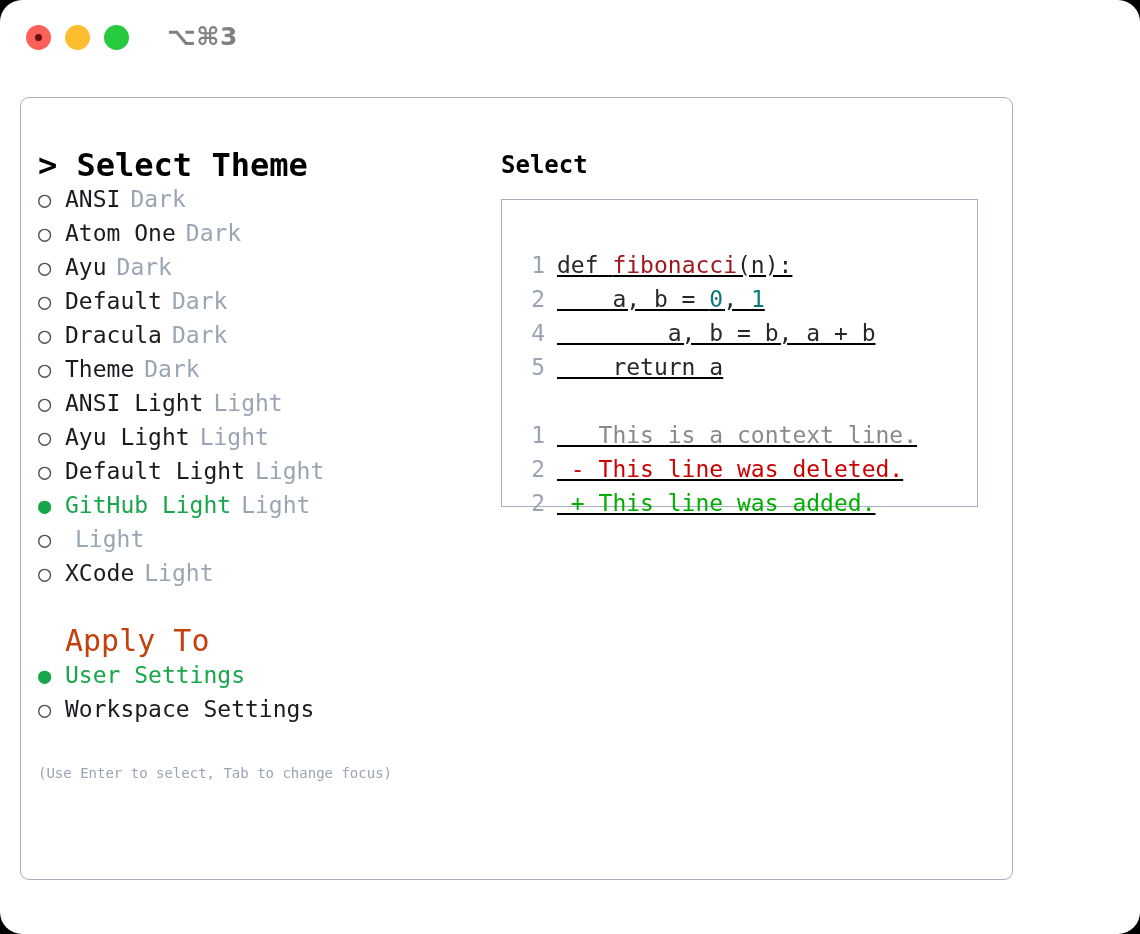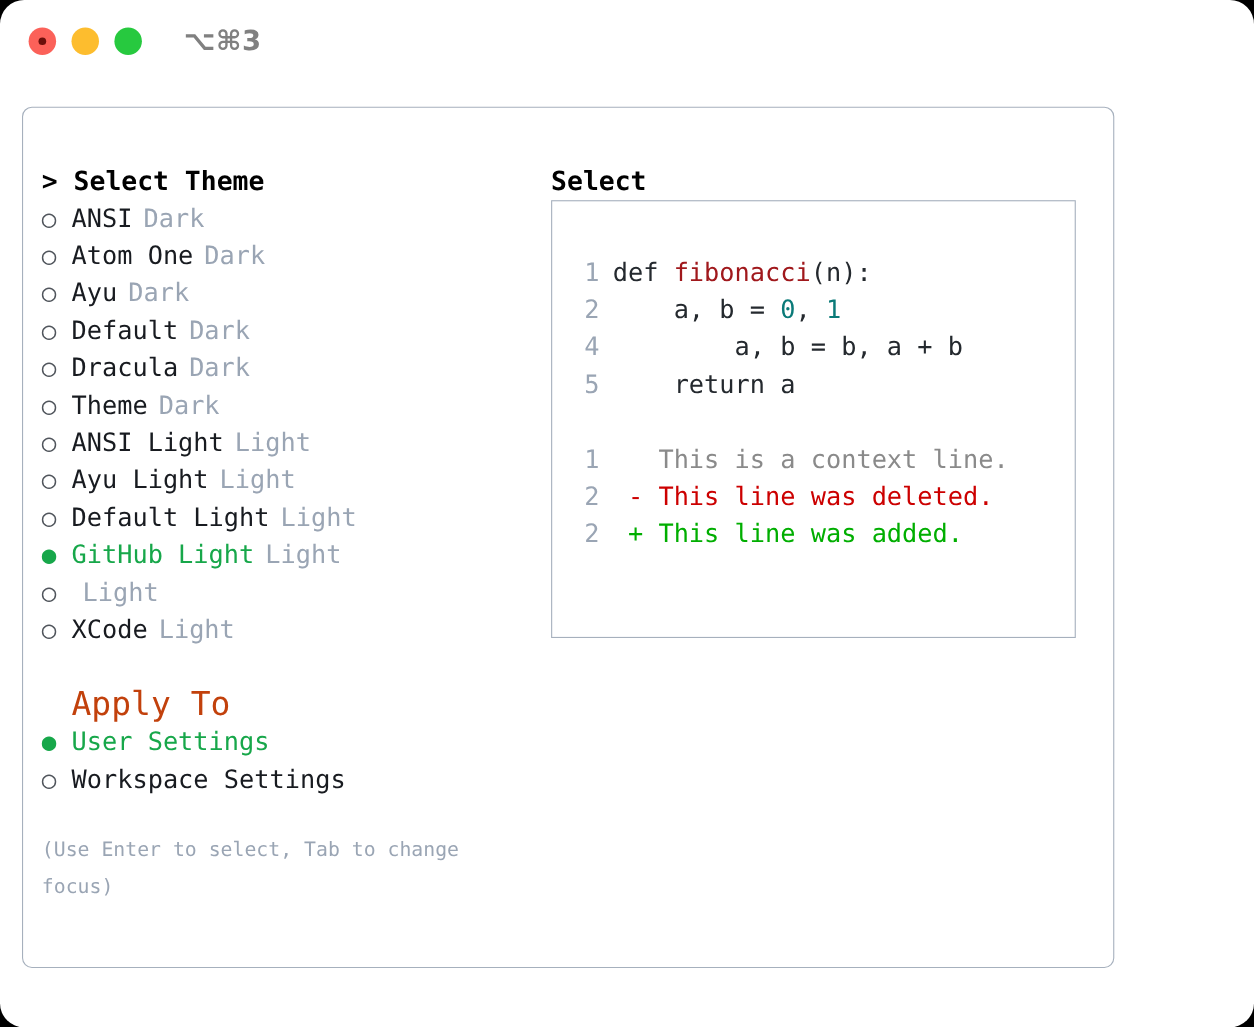--- a/index.html
+++ b/index.html
@@ -85,21 +85,21 @@
 
   
   .left-col {
     position: absolute;
     left: 17px;
     top: 50px;
     width: 450px;
   }
 
   .list-header {
-    font-size: 24px;
+    font-size: 32px;
     font-weight: 700;
     color: #000000;
     line-height: 34px;
     white-space: pre;
     display: block;
   }
 
   .theme-row {
     display: flex;
     align-items: baseline;
@@ -129,21 +129,21 @@
     font-size: 30px;
     color: #c2410c;
     line-height: 34px;
     height: 34px;
     padding-left: 27px;
     white-space: pre;
   }
 
   .hint {
     margin-top: 30px;
-    font-size: 18px;
+    font-size: 14px;
     line-height: 34px;
     color: #9aa5b4;
     width: 405px;
   }
 
   
   .right-col {
     position: absolute;
     left: 480px;
     top: 50px;
@@ -152,27 +152,28 @@
   .preview-title {
     font-size: 24px;
     font-weight: 700;
     color: #000000;
     line-height: 34px;
     white-space: pre;
     display: block;
   }
 
   .preview-box {
-    margin-top: 0;
+    margin-top: 17px;
     width: 477px;
-    height: 398px;
+    height: 308px;
     border: 1.6px solid #a6b0bd;
     box-sizing: border-box;
     background: #ffffff;
     padding: 48px 0 0 19px;
+    text-decoration: underline;
   }
 
   .code-line {
     font-size: 23px;
     line-height: 34px;
     height: 34px;
     white-space: pre;
     display: block;
   }
   .ln {

